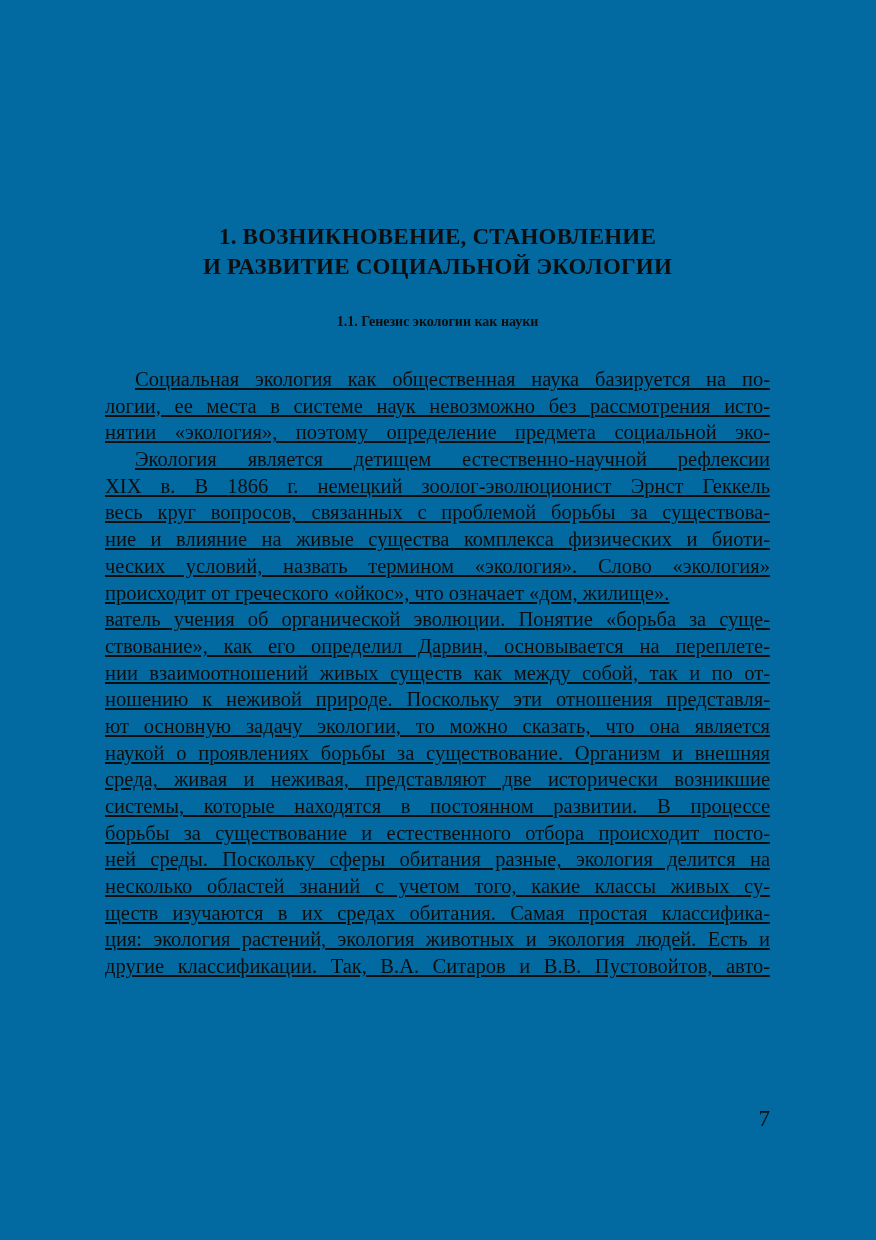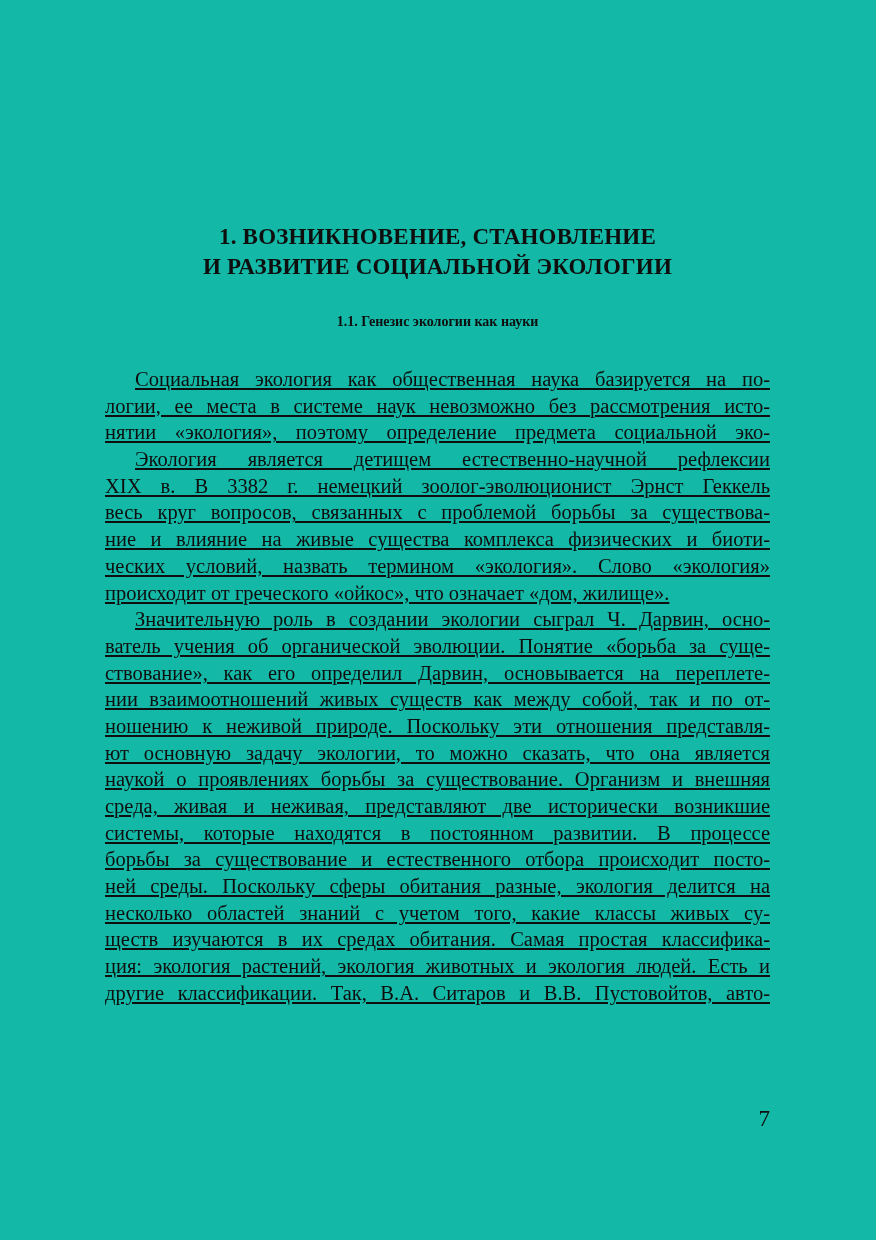--- a/index.html
+++ b/index.html
@@ -4,21 +4,21 @@
 <style>
   html, body {
     margin: 0;
     padding: 0;
     background: #ffffff;
   }
   .book-page {
     position: relative;
     width: 876px;
     height: 1240px;
-    background: #14b8a6;
+    background: #0369a1;
     color: #0e0e0e;
     font-family: "Liberation Serif", "DejaVu Serif", serif;
     overflow: hidden;
   }
   .content {
     position: absolute;
     top: 0;
     left: 105px;
     width: 665px;
   }
@@ -77,28 +77,27 @@
 И РАЗВИТИЕ СОЦИАЛЬНОЙ ЭКОЛОГИИ</h1>
     <h2 class="section-title">1.1. Генезис экологии как науки</h2>
     <div class="body-text">
         <div class="para">
           <div class="line first">Социальная экология как общественная наука базируется на по-</div>
           <div class="line">логии, ее места в системе наук невозможно без рассмотрения исто-</div>
           <div class="line">нятии «экология», поэтому определение предмета социальной эко-</div>
         </div>
         <div class="para">
           <div class="line first">Экология является детищем естественно-научной рефлексии</div>
-          <div class="line">XIX в. В 3382 г. немецкий зоолог-эволюционист Эрнст Геккель</div>
+          <div class="line">XIX в. В 1866 г. немецкий зоолог-эволюционист Эрнст Геккель</div>
           <div class="line">весь круг вопросов, связанных с проблемой борьбы за существова-</div>
           <div class="line">ние и влияние на живые существа комплекса физических и биоти-</div>
           <div class="line">ческих условий, назвать термином «экология». Слово «экология»</div>
           <div class="line endpara">происходит от греческого «ойкос», что означает «дом, жилище».</div>
         </div>
         <div class="para">
-          <div class="line first">Значительную роль в создании экологии сыграл Ч. Дарвин, осно-</div>
           <div class="line">ватель учения об органической эволюции. Понятие «борьба за суще-</div>
           <div class="line">ствование», как его определил Дарвин, основывается на переплете-</div>
           <div class="line">нии взаимоотношений живых существ как между собой, так и по от-</div>
           <div class="line">ношению к неживой природе. Поскольку эти отношения представля-</div>
           <div class="line">ют основную задачу экологии, то можно сказать, что она является</div>
           <div class="line">наукой о проявлениях борьбы за существование. Организм и внешняя</div>
           <div class="line">среда, живая и неживая, представляют две исторически возникшие</div>
           <div class="line">системы, которые находятся в постоянном развитии. В процессе</div>
           <div class="line">борьбы за существование и естественного отбора происходит посто-</div>
           <div class="line">ней среды. Поскольку сферы обитания разные, экология делится на</div>

